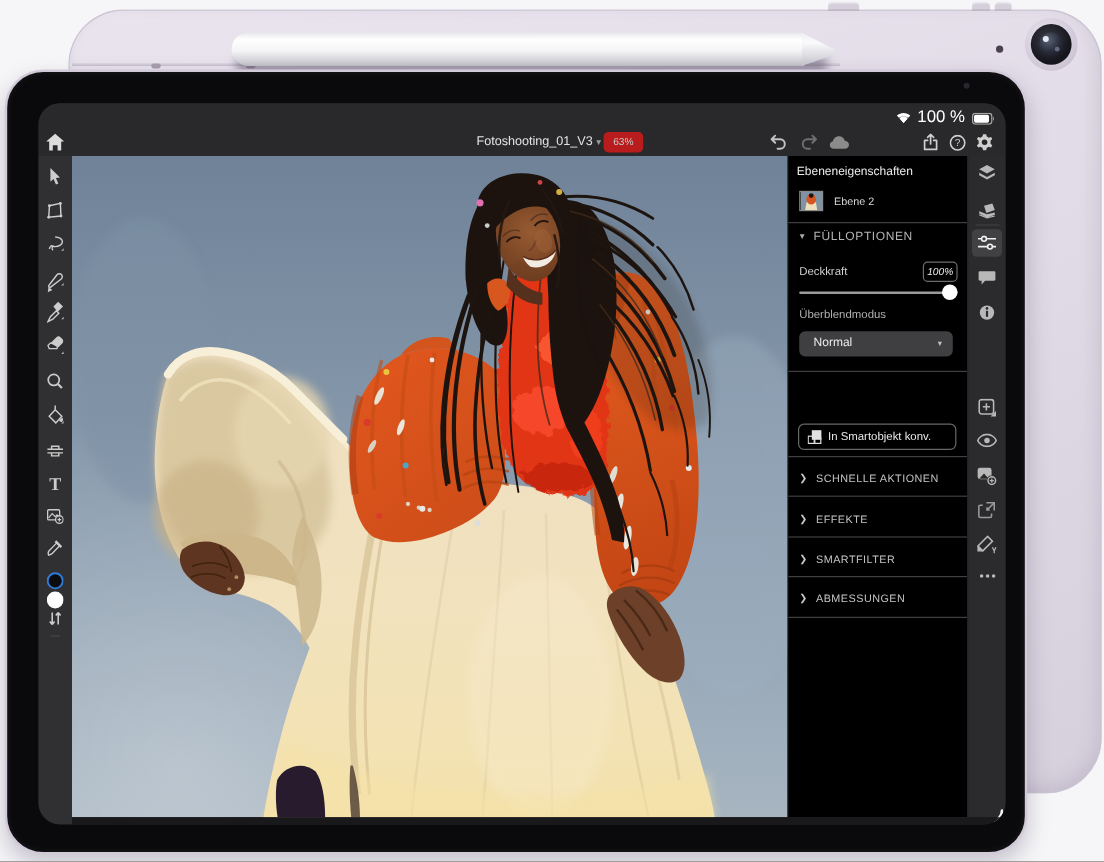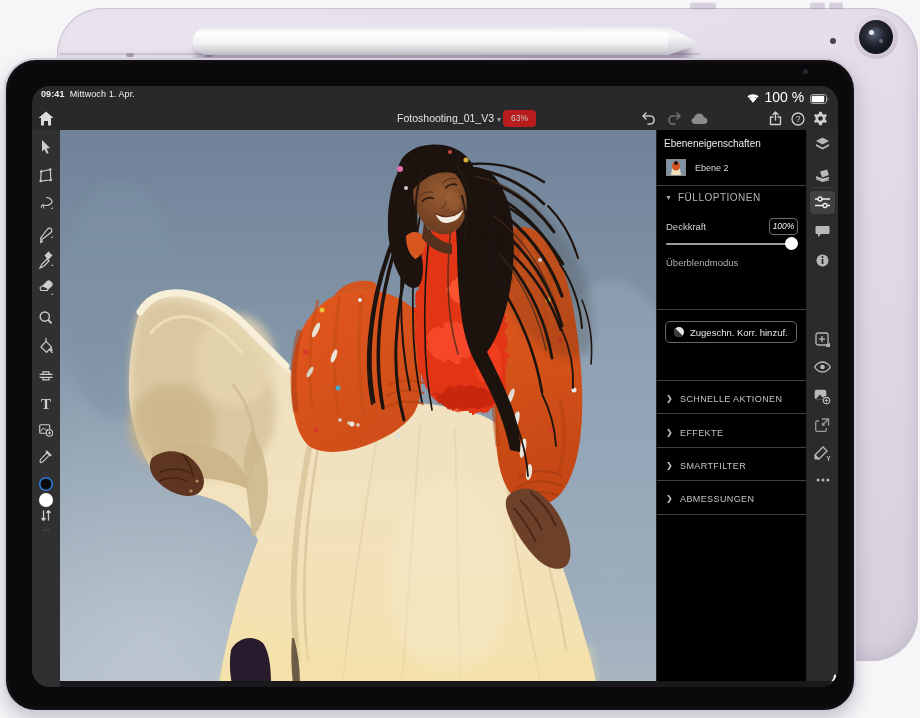--- a/index.html
+++ b/index.html
@@ -71,21 +71,20 @@
   <div class="abs cam-glint"></div>
   <div class="abs cam-glint2"></div>
   <div class="abs mic-dot"></div>
   <div class="abs pencil-shadow"></div>
   <div class="abs pencil-body"></div>
   <div class="abs pencil-tip"></div>
   <div class="abs front-ipad"></div>
   <div class="abs" style="left:803px;top:69px;width:5px;height:5px;border-radius:50%;background:#26262c;"></div>
   <div class="abs screen">
     <div class="abs topbar"></div>
-    <div class="abs stat-left"><b>09:41</b>&nbsp;&nbsp;Mittwoch 1. Apr.</div>
     <div class="abs stat-right">
       <svg style="display:inline-block;vertical-align:-1px;" width="12" height="9" viewBox="0 0 12 9">
         <path d="M6,8.5 L2.4,4.4 C4.4,2.6 7.6,2.6 9.6,4.4 Z M1,2.9 C3.8,0.4 8.2,0.4 11,2.9" fill="#fff" stroke="none"></path>
         <path d="M0.4,2.3 C3.5,-0.5 8.5,-0.5 11.6,2.3 L9.9,4.2 C7.7,2.3 4.3,2.3 2.1,4.2 Z" fill="#fff"></path>
         <path d="M6,8.5 L3,5.1 C4.7,3.7 7.3,3.7 9,5.1 Z" fill="#fff"></path>
       </svg>
       <span style="margin:0 0 0 2px;">100&nbsp;%</span>
       <svg style="display:inline-block;vertical-align:-1.5px;margin-left:2px;" width="20" height="10" viewBox="0 0 20 10">
         <rect x="0.5" y="0.5" width="16" height="9" rx="2.4" fill="none" stroke="#a8a8a8"></rect>
         <rect x="1.7" y="1.7" width="12.5" height="6.6" rx="1.4" fill="#ffffff"></rect>
@@ -380,27 +379,32 @@
       </div>
       <div class="abs" style="left:38px;top:33px;font-size:9px;color:#d8d8d8;">Ebene 2</div>
       <div class="abs" style="left:0;top:55px;width:149px;height:1px;background:#404042;"></div>
       <div class="abs" style="left:8px;top:64px;color:#a8a8a8;font-size:7px;">▼</div>
       <div class="abs" style="left:21px;top:62px;font-size:10px;color:#b5b5b5;letter-spacing:0.5px;">FÜLLOPTIONEN</div>
       <div class="abs" style="left:9px;top:91px;font-size:9.5px;color:#cfcfcf;">Deckkraft</div>
       <div class="abs" style="left:112px;top:88px;width:27px;height:15px;border:1px solid #6e6e6e;border-radius:4px;font-size:8.5px;color:#ececec;text-align:center;line-height:15px;font-style:italic;">100%</div>
       <div class="abs" style="left:9px;top:113px;width:126px;height:2px;background:#9b9b9d;border-radius:1px;"></div>
       <div class="abs" style="left:128px;top:107px;width:13px;height:13px;border-radius:50%;background:#ffffff;"></div>
       <div class="abs" style="left:9px;top:127px;font-size:9.5px;color:#b0b0b0;">Überblendmodus</div>
+      <div class="abs" style="left:9px;top:146px;width:128px;height:21px;background:#3f3f41;border-radius:5px;">
+        <span class="abs" style="left:12px;top:4px;font-size:10px;color:#ececec;">Normal</span>
+        <span class="abs" style="right:9px;top:6px;font-size:7px;color:#c0c0c0;">▾</span>
+      </div>
       <div class="abs" style="left:0;top:179px;width:149px;height:1px;background:#404042;"></div>
-      <div class="abs" style="left:8px;top:191px;width:132px;height:22px;border:1px solid #686868;border-radius:5px;box-sizing:border-box;">
+      <div class="abs" style="left:8px;top:223px;width:132px;height:22px;border:1px solid #686868;border-radius:5px;box-sizing:border-box;">
         <svg class="abs" style="left:7px;top:4px;" width="12" height="12" viewBox="0 0 12 12">
-          <circle cx="6" cy="6" r="5" fill="#e8e8e8"></circle>
-          <path d="M2.4,9.6 A5,5 0 0 1 2.4,2.4 L9.6,9.6 A5,5 0 0 1 2.4,9.6 Z" fill="#3a3a3c"></path>
+          <rect x="3.5" y="0.5" width="8" height="8" fill="#e0e0e0"></rect>
+          <rect x="0.5" y="5.5" width="5" height="6" fill="none" stroke="#e0e0e0"></rect>
+          <rect x="6" y="7" width="5" height="4.5" fill="none" stroke="#e0e0e0"></rect>
         </svg>
-        <span class="abs" style="left:24px;top:4.5px;font-size:9.5px;color:#e8e8e8;">Zugeschn. Korr. hinzuf.</span>
+        <span class="abs" style="left:24px;top:4.5px;font-size:9.5px;color:#e8e8e8;">In Smartobjekt konv.</span>
       </div>
       <div class="abs" style="left:0;top:250px;width:149px;height:1px;background:#404042;"></div>
       <div class="abs" style="left:9px;top:264px;color:#c8c8c8;font-size:8px;">❯</div>
       <div class="abs" style="left:23px;top:264px;font-size:9px;color:#c4c4c4;letter-spacing:0.4px;">SCHNELLE AKTIONEN</div>
       <div class="abs" style="left:0;top:283px;width:149px;height:1px;background:#404042;"></div>
       <div class="abs" style="left:9px;top:298px;color:#c8c8c8;font-size:8px;">❯</div>
       <div class="abs" style="left:23px;top:298px;font-size:9px;color:#c4c4c4;letter-spacing:0.4px;">EFFEKTE</div>
       <div class="abs" style="left:0;top:317px;width:149px;height:1px;background:#404042;"></div>
       <div class="abs" style="left:9px;top:331px;color:#c8c8c8;font-size:8px;">❯</div>
       <div class="abs" style="left:23px;top:331px;font-size:9px;color:#c4c4c4;letter-spacing:0.4px;">SMARTFILTER</div>

